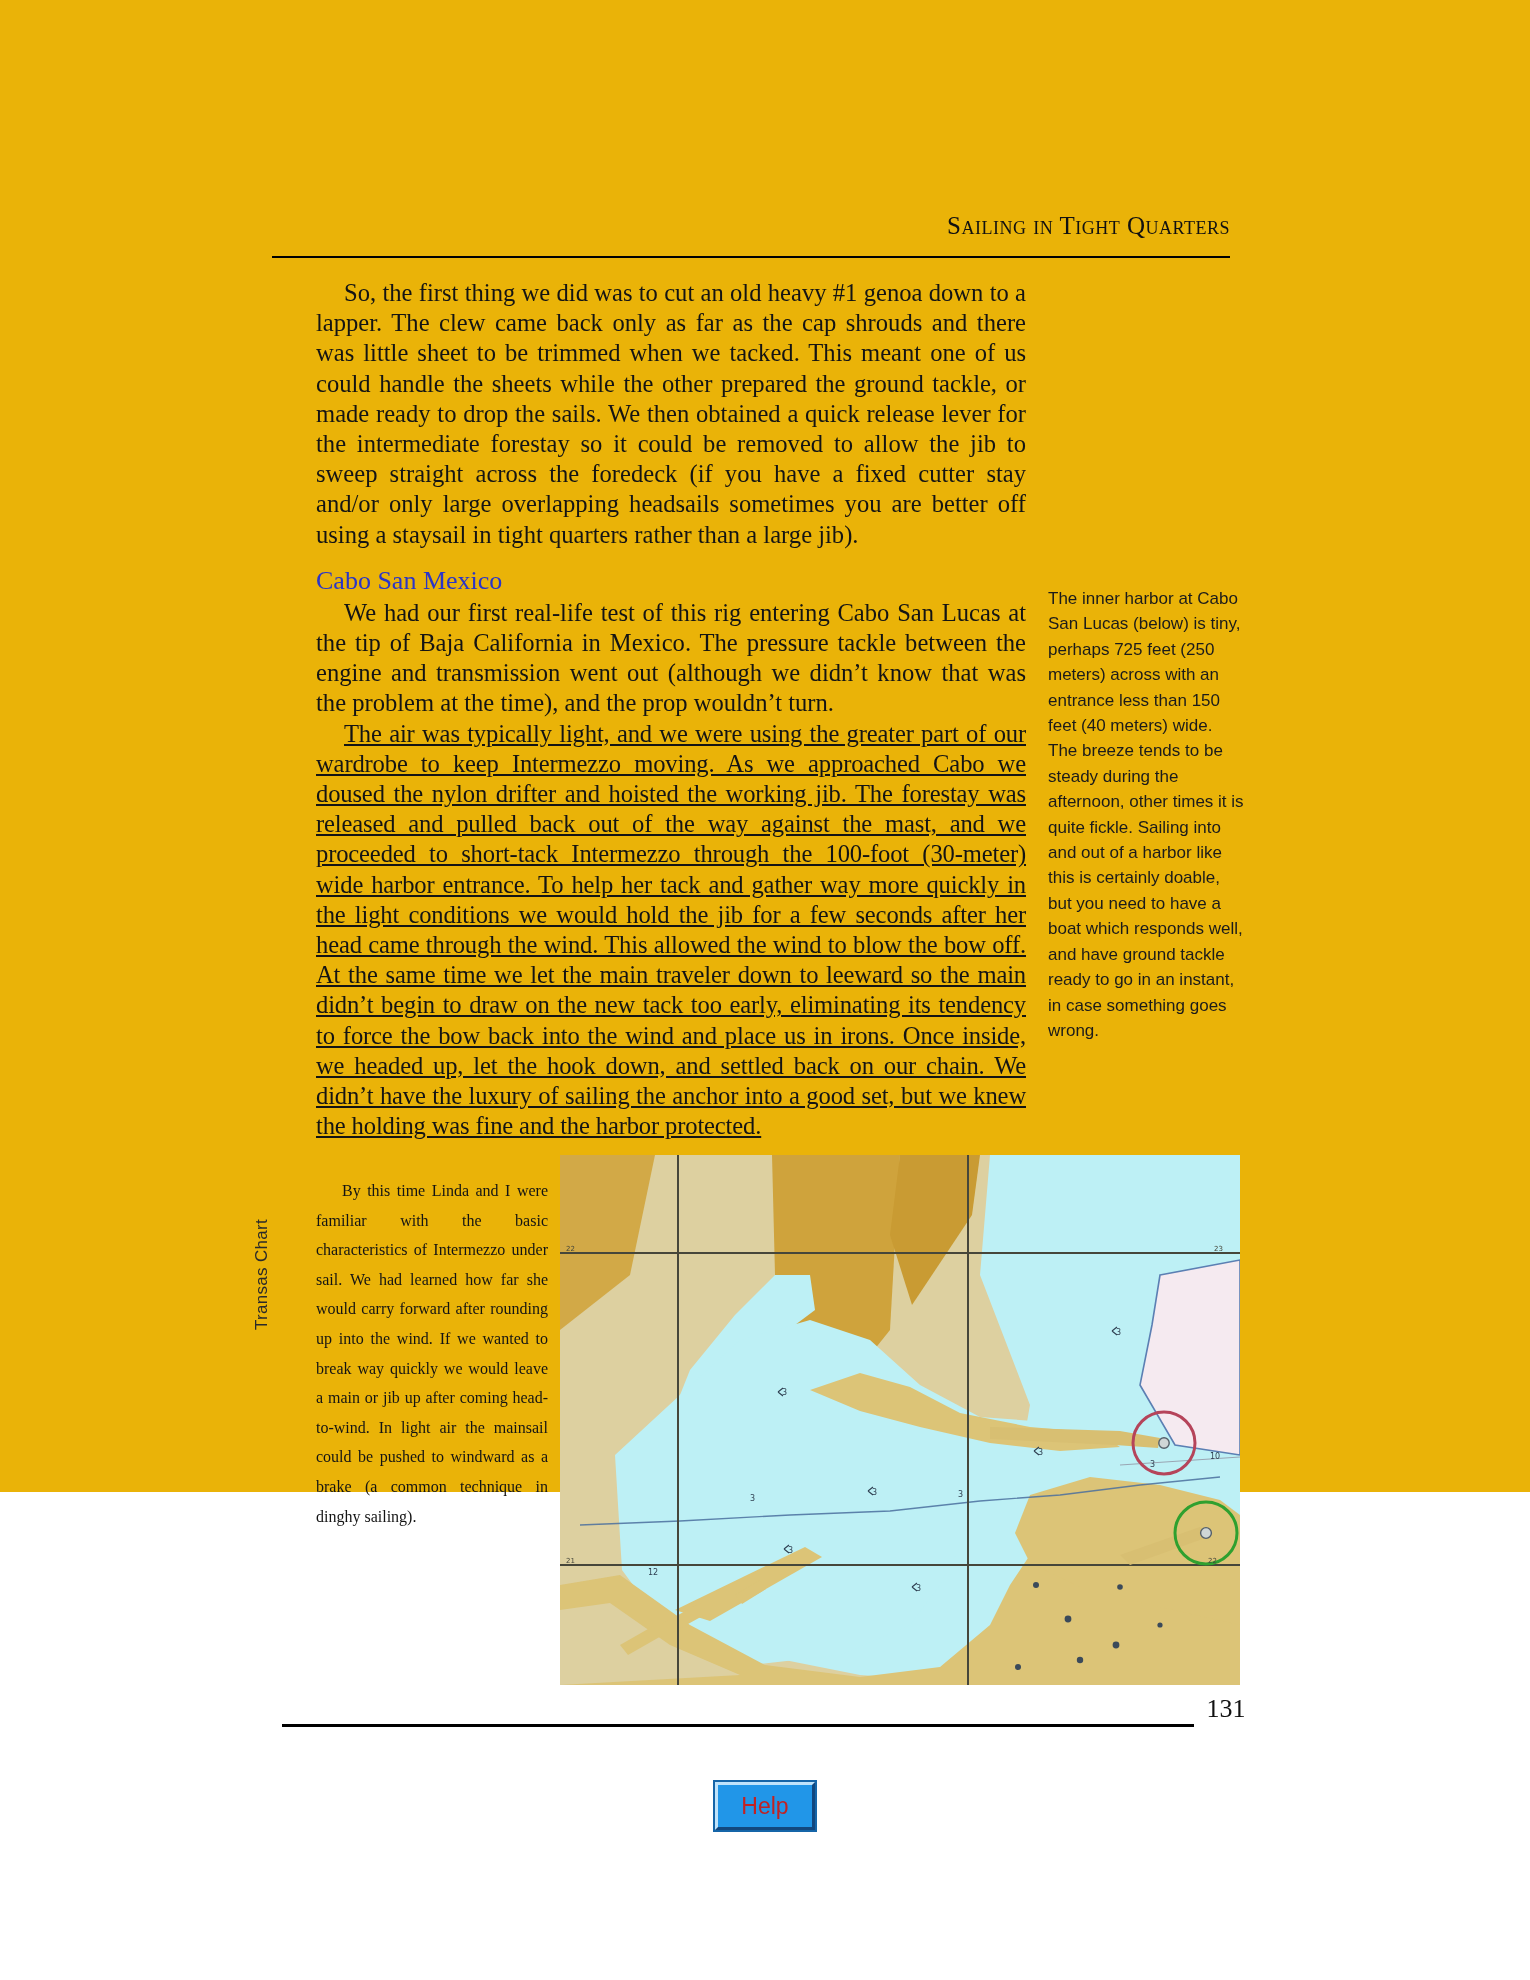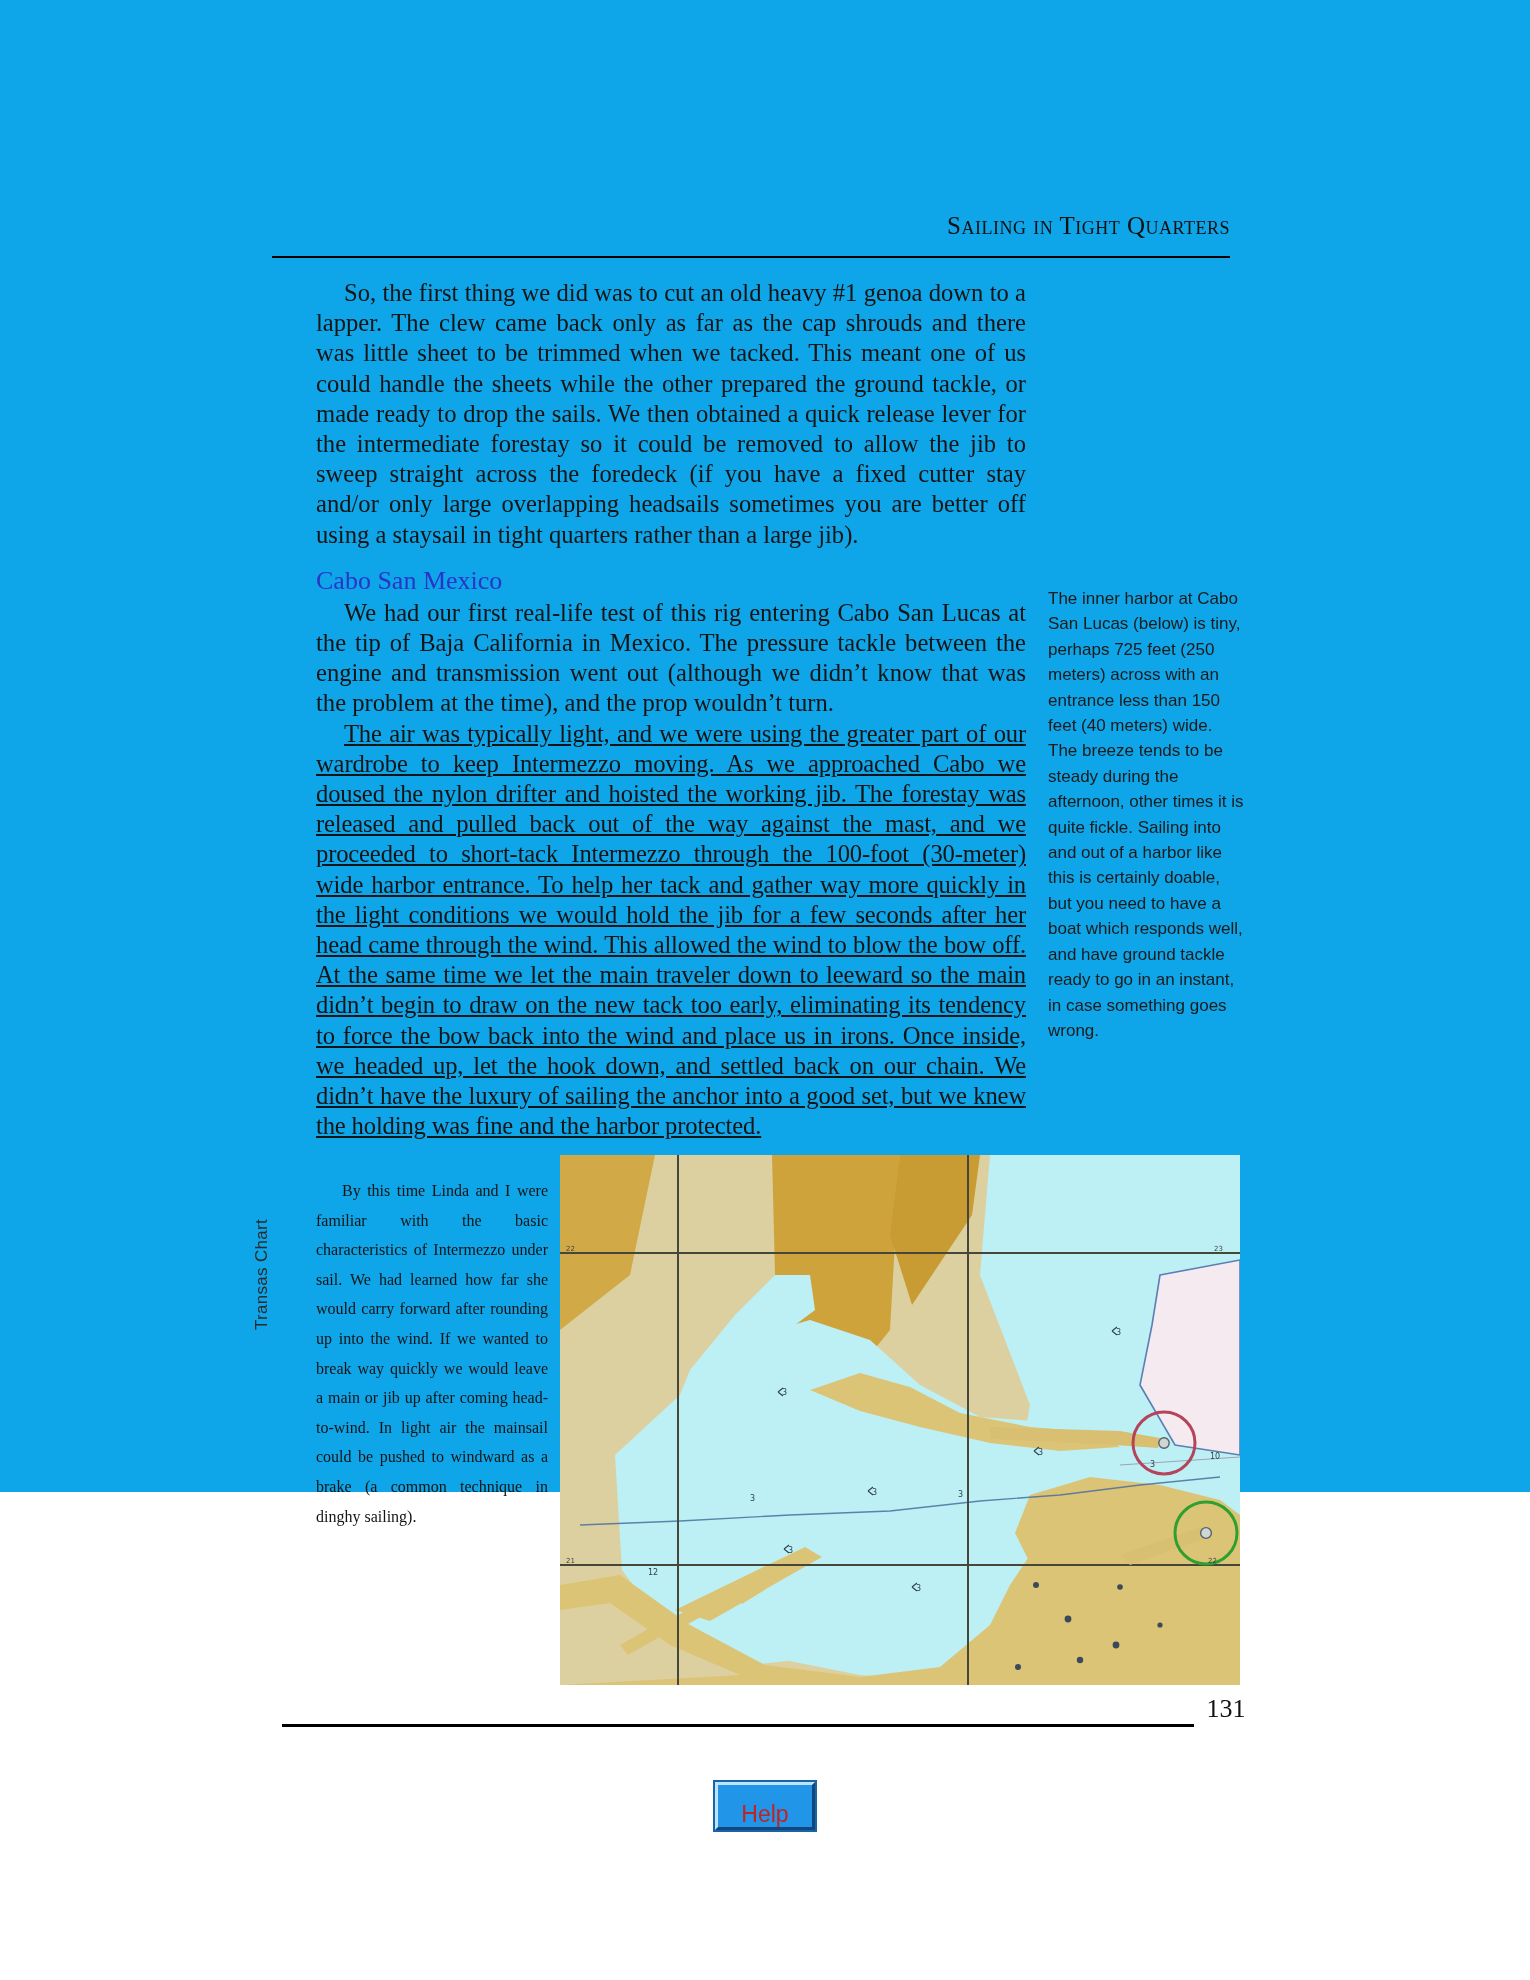--- a/index.html
+++ b/index.html
@@ -15,21 +15,21 @@
     position: relative;
     overflow: hidden;
   }
 
   
   .page {
     position: absolute;
     left: 0; top: 0;
     width: 1530px;
     height: 1492px;
-    background: #0ea5e9;
+    background: #eab308;
   }
 
   
   .running-head {
     position: absolute;
     left: 272px;
     top: 212px;
     width: 958px;
     text-align: right;
     font-family: "Liberation Serif", serif;
@@ -167,21 +167,21 @@
     border-left: 3px solid #bfe3fb;
     border-right: 3px solid #12477e;
     border-bottom: 3px solid #12477e;
     outline: 2px solid #1565a8;
     color: #c22222;
     font-family: "Liberation Sans", sans-serif;
     font-size: 23px;
     line-height: 42px;
     text-align: center;
     cursor: pointer;
-    padding: 8px;
+    padding: 0;
   }
 </style>
 </head>
 <body>
 
 <div class="page">
 
   <div class="running-head">Sailing in Tight Quarters</div>
   <div class="head-rule"></div>
 

